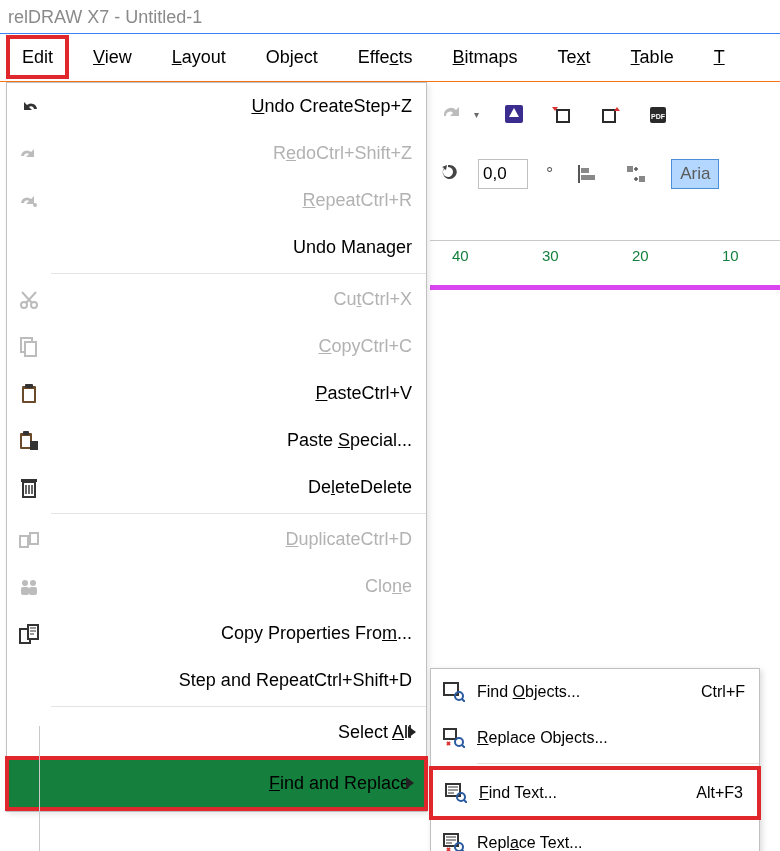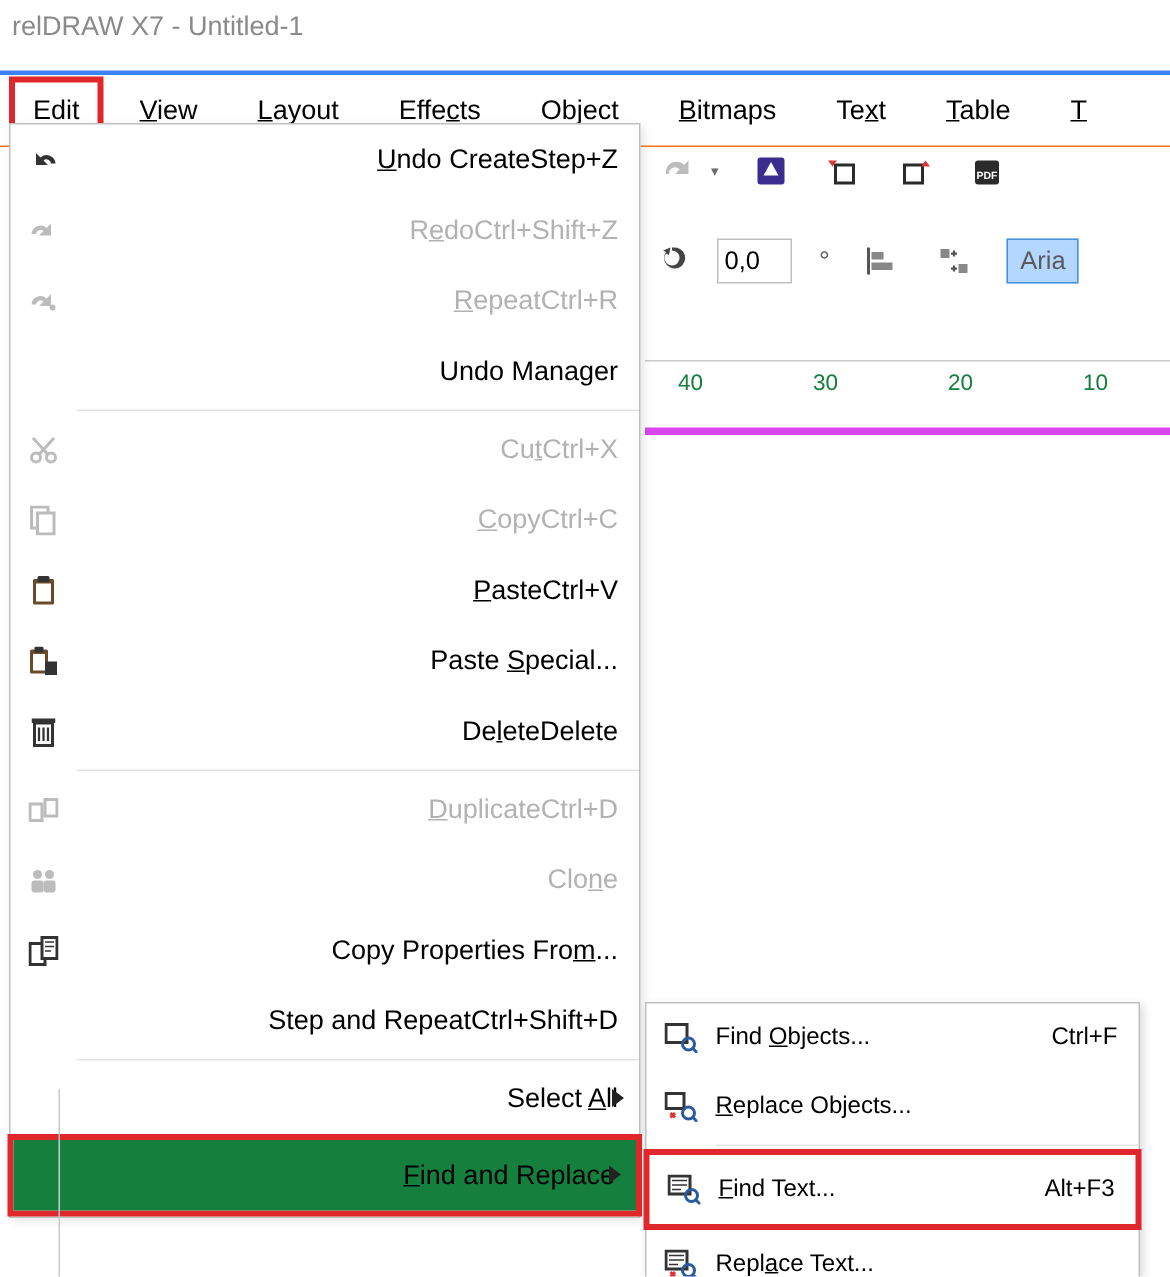--- a/index.html
+++ b/index.html
@@ -1,18 +1,18 @@
 <!DOCTYPE html>
 <html><head>
 <meta charset="utf-8">
 <style>
   * { box-sizing: border-box; margin: 0; padding: 0; font-family: "Segoe UI", Tahoma, sans-serif; }
   body { width: 780px; height: 851px; background: #fff; position: relative; overflow: hidden; }
 
-  .title-bar { height: 50px; line-height: 34px; padding-left: 8px; font-size: 18px; color: #8a8a8a; border-bottom: 3px solid #3b82f6; }
+  .title-bar { height: 34px; line-height: 34px; padding-left: 8px; font-size: 18px; color: #8a8a8a; border-bottom: 1px solid #3b82f6; }
 
   .menu-bar { height: 48px; border-bottom: 1px solid #f97316; display: flex; align-items: center; padding-left: 6px; font-size: 18px; }
   .menu-bar .mitem { padding: 12px 20px; cursor: default; }
   .menu-bar .mitem .ul { text-decoration: underline; }
   .edit-item-wrap { display: inline-block; }
   .edit-box { border: 4px solid #e0282c; padding: 8px 12px; margin-right: 4px; }
 
   .toolbar-row { position: absolute; left: 430px; right: 0; height: 56px; display: flex; align-items: center; gap: 22px; padding-left: 10px; font-size: 18px; color: #5a5a5a; }
   .toolbar-row.row1 { top: 86px; }
   .toolbar-row.row2 { top: 146px; }
@@ -61,22 +61,22 @@
 <div class="title-bar">
   <span>relDRAW X7 - Untitled-1</span>
 </div>
 
 <div class="menu-bar">
   <span class="edit-item-wrap">
     <span class="edit-box"><span class="ul">E</span>dit</span>
   </span>
   <span class="mitem"><span class="ul">V</span>iew</span>
   <span class="mitem"><span class="ul">L</span>ayout</span>
+  <span class="mitem"><span>Object</span></span>
   <span class="mitem">Effe<span class="ul">c</span>ts</span>
-  <span class="mitem"><span>Object</span></span>
   <span class="mitem"><span class="ul">B</span>itmaps</span>
   <span class="mitem">Te<span class="ul">x</span>t</span>
   <span class="mitem"><span class="ul">T</span>able</span>
   <span class="mitem"><span class="ul">T</span></span>
 </div>
 
 <div class="toolbar-row row1">
   <span class="tb-btn disabled">
     <svg width="22" height="18" viewBox="0 0 22 18">
         <path d="M2 9a7 7 0 0 1 12-4l3-3v9h-9l3-3a4 4 0 0 0-7 3H2z" fill="#bcbcbc"></path>

